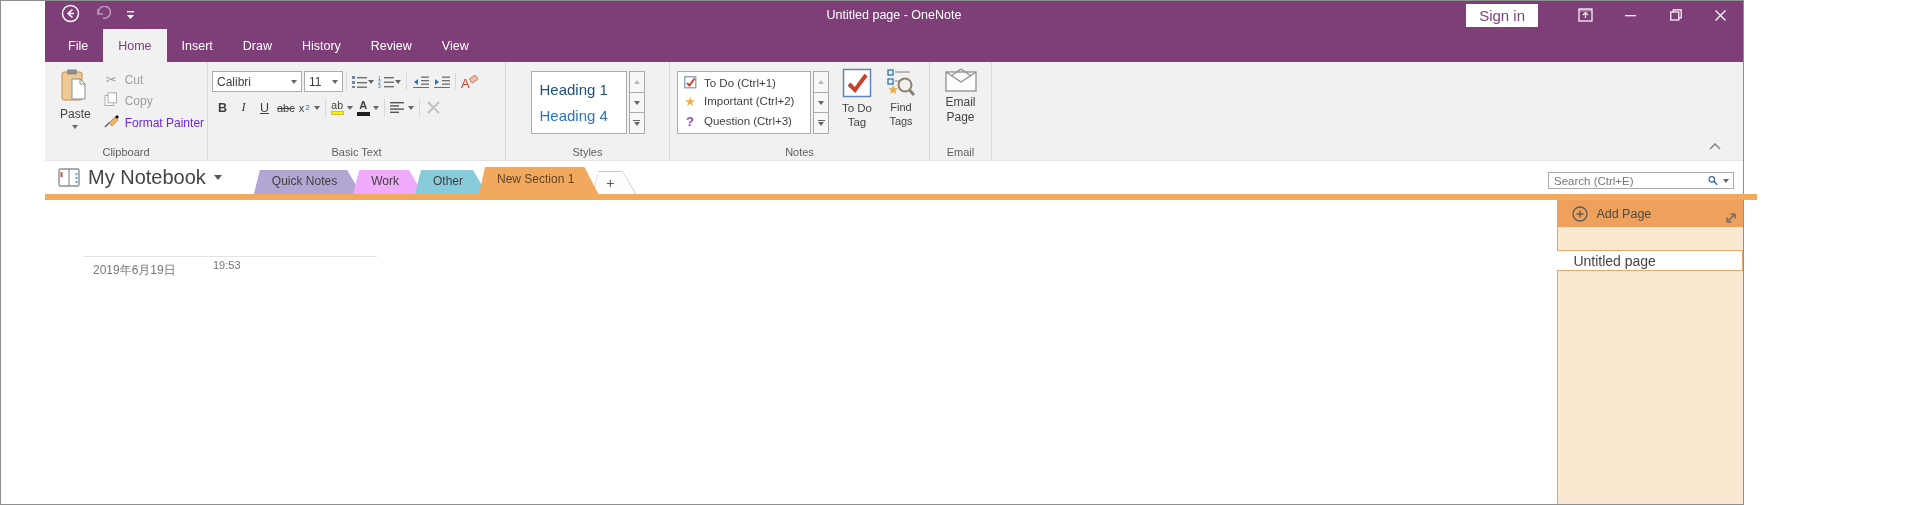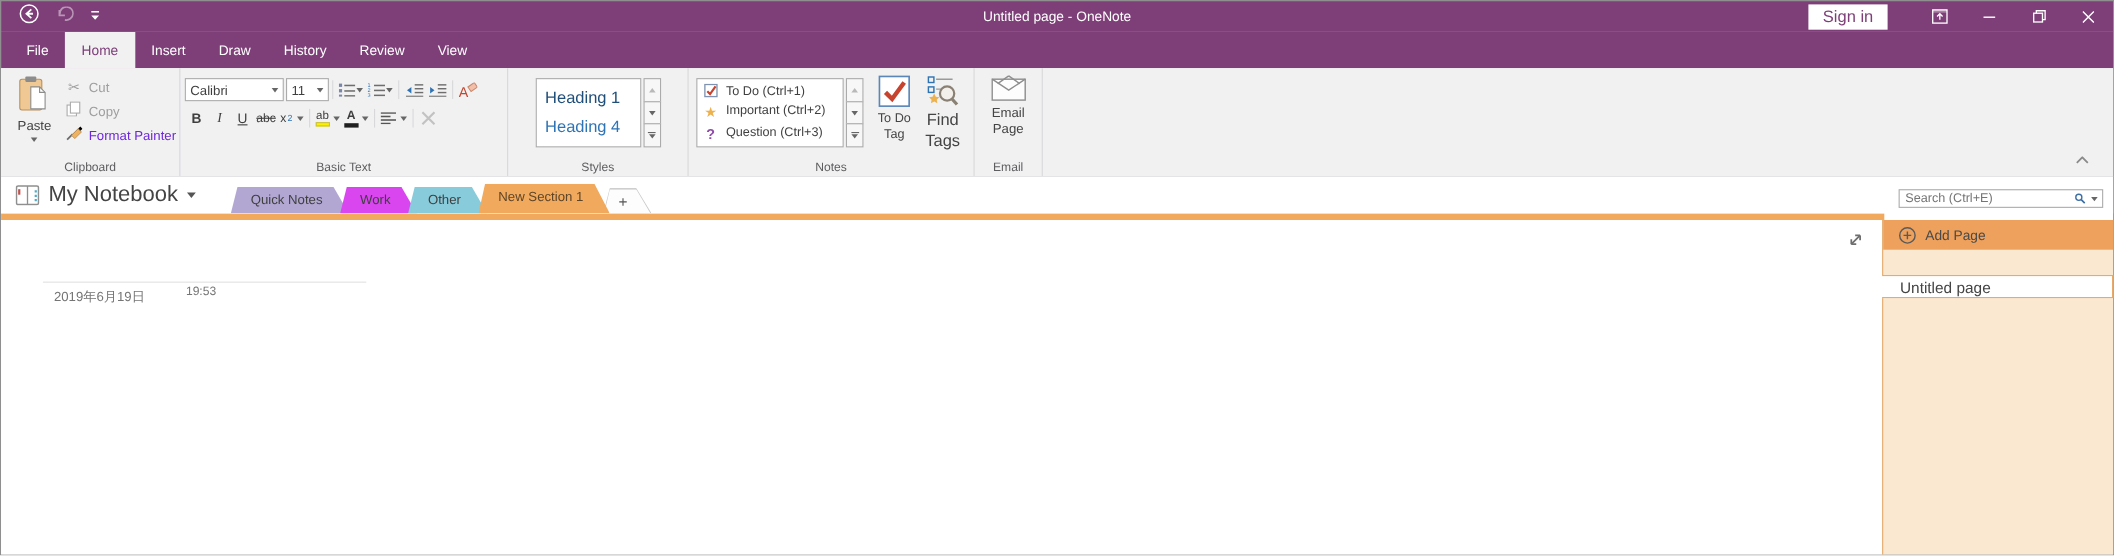--- a/index.html
+++ b/index.html
@@ -1,18 +1,18 @@
 <!DOCTYPE html>
 <html><head>
 <meta charset="utf-8">
 <style>
   * { box-sizing: border-box; margin: 0; padding: 0; }
   html,body { width:1922px; height:505px; overflow:hidden; }
   body { font-family:"Liberation Sans", sans-serif; }
-  .window { width:1922px; height:505px; border:1px solid #8f8f8f; background:#fff; position:relative; display:flex; flex-direction:column; }
+  .window { width:1744px; height:505px; border:1px solid #8f8f8f; background:#fff; position:relative; display:flex; flex-direction:column;padding-left:44px; }
 
   
   .titlebar { height:28px; background:#7E3F79; display:flex; align-items:center; position:relative; flex:0 0 auto; }
   .qat { display:flex; align-items:center; gap:15px; margin-left:16px; z-index:2; }
   .qat .dim { opacity:.45; }
   .win-title { position:absolute; left:0; right:0; top:0; height:28px; display:flex; align-items:center; justify-content:center; color:#fff; font-size:12.5px; }
   .tb-right { margin-left:auto; display:flex; align-items:center; z-index:2; }
   .signin { background:#fff; color:#7E3F79; font-size:15px; padding:3px 13px; margin-right:25px; cursor:default; }
   .winbtn { width:45px; height:28px; display:flex; align-items:center; justify-content:center; }
 
@@ -364,21 +364,21 @@
             <span class="caret-down"></span>
           </div>
       </div>
       <div class="big-btn" style="width:46px; margin-left:5px; font-size:11.5px;">
         <svg width="30" height="30" viewBox="0 0 30 30">
             <rect x="1.5" y="1.5" width="27" height="27" fill="#fff" stroke="#5B87B8" stroke-width="1.5"></rect>
             <path d="M7 16 L13 22 L24 7" stroke="#C7432E" stroke-width="4" fill="none"></path>
           </svg>
         <span class="lbl">To Do Tag</span>
       </div>
-      <div class="big-btn" style="width:42px; font-size:15px;align-items:center;">
+      <div class="big-btn" style="width:42px; font-size:11px;align-items:center;">
         <svg width="30" height="30" viewBox="0 0 30 30">
             <rect x="2" y="2" width="5" height="5" fill="none" stroke="#2E74B5" stroke-width="1.3"></rect>
             <path d="M9 4 H24" stroke="#9A9A9A" stroke-width="1.3"></path>
             <rect x="2" y="11" width="5" height="5" fill="none" stroke="#2E74B5" stroke-width="1.3"></rect>
             <path d="M9 13 H15" stroke="#9A9A9A" stroke-width="1.3"></path>
             <path d="M5 20 l1.7 3.4 3.8.5-2.7 2.7.6 3.7L5 28.6 1.6 30.3l.6-3.7-2.7-2.7 3.8-.5z" fill="#EDB14E" transform="translate(3 0) scale(.85)"></path>
             <circle cx="19" cy="17" r="6.5" fill="#F3EFEA" stroke="#8A8174" stroke-width="2"></circle>
             <path d="M23.5 22 L28 27" stroke="#8A8174" stroke-width="3"></path>
           </svg>
         <span class="lbl">Find Tags</span>
@@ -411,21 +411,21 @@
           <rect x="1" y="1" width="20" height="17" rx="1.5" fill="#fff" stroke="#8F8F8F" stroke-width="1.4"></rect>
           <path d="M11 1 V18" stroke="#8F8F8F" stroke-width="1.2"></path>
           <rect x="2.5" y="4" width="2" height="5" fill="#C0504D"></rect>
           <path d="M18.5 5 v2 M18.5 9 v2 M18.5 13 v2" stroke="#4BACC6" stroke-width="2"></path>
         </svg>
       <span class="nb-name">My Notebook</span>
       <span class="caret-down" style="border-left-width:4.5px;border-right-width:4.5px;border-top-width:5px;border-top-color:#555;"></span>
     </div>
     <div class="tabs">
       <div class="stab" style="background: rgb(178, 167, 211);">Quick Notes</div>
-      <div class="stab" style="background: #d946ef;">Work</div>
+      <div class="stab" style="background: #f0abfc;">Work</div>
       <div class="stab" style="background: rgb(136, 203, 219);">Other</div>
       <div class="stab active" style="background: rgb(240, 169, 93);">New Section 1</div>
       <div class="plus-outer">
         <div class="plus-inner">+</div>
       </div>
     </div>
     <div class="searchbox">
       <input placeholder="Search (Ctrl+E)" style="">
       <svg width="13" height="13" viewBox="0 0 13 13">
           <circle cx="5" cy="5" r="3.6" fill="none" stroke="#3C6EA5" stroke-width="1.6"></circle>

